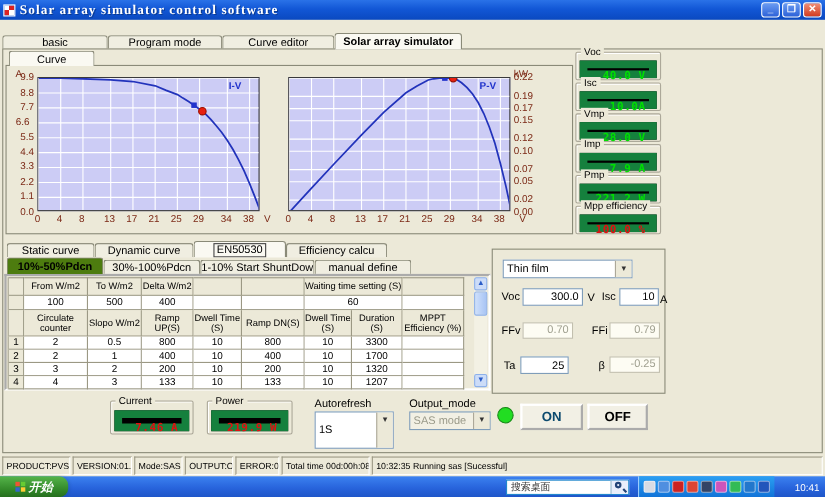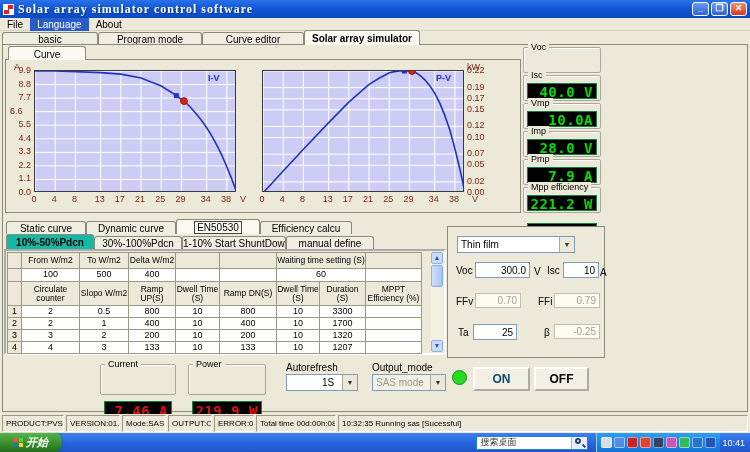--- a/index.html
+++ b/index.html
@@ -41,28 +41,28 @@
   #curve-box { position:absolute; left:5px; top:59px; width:516px; height:154px;
     border:1px solid #8a8a78; background:#ece9d8; }
   
   .chart { position:absolute; }
   .chart .lbl { position:absolute; font-size:9px; color:#7b2815; white-space:nowrap; }
   .chart .legend { position:absolute; font-size:9px; color:#2233cc; font-weight:bold; }
   
   .gbox { position:absolute; border:1px solid #aca899; border-radius:2px;
     box-shadow:1px 1px 0 #fff inset; }
   .gbox .glabel { position:absolute; top:-6px; left:4px; background:#ece9d8; padding:0 3px; font-size:9px; }
-  .lcd { position:absolute; background:#000; border:1px solid #15803d;
-    font-family:"DejaVu Sans Mono", monospace; font-weight:bold; font-size:14px;
-    text-align:right; padding:1px 3px 0 0; letter-spacing:0.5px;margin-top:28px; }
+  .lcd { position:absolute; background:#000; border:7px solid #15803d;
+    font-family:"DejaVu Sans Mono", monospace; font-weight:bold; font-size:10px;
+    text-align:right; padding:1px 3px 0 0; letter-spacing:0.5px; }
   .lcd.green { color:#00e000; } .lcd.red { color:#e01010; }
   
   #analysis-tabs { left:6px; top:219px; }
   #profile-tabs { left:6px; top:234px; }
-  #profile-tabs .tab.active { font-weight:bold; background:#14b8a6; }
+  #profile-tabs .tab.active { font-weight:bold; background:#4d7c0f; }
   .focusbox { border:1px solid #444; padding:0 2px; }
   
   #table-wrap { position:absolute; left:4px; top:249px; width:442px; height:106px;
     border:2px inset #fff; background:#ece9d8; }
   #grid { position:absolute; left:1px; top:1px; }
   .trow { display:flex; }
   .td { border-right:1px solid #9b9884; border-bottom:1px solid #9b9884;
     display:flex; align-items:center; justify-content:center; text-align:center;
     background:#fff; font-size:9px; line-height:1.05; overflow:hidden; }
   .trow .td:first-child { background:#ece9d8; }
@@ -117,42 +117,37 @@
     display:flex; align-items:center; }
   #search-box .ph { flex:1; color:#333; font-size:9px; padding-left:3px; }
   #mag-btn { width:16px; height:12px; background:#e8eefb; border-left:1px solid #9bc; position:relative; }
   .mag-glyph { position:absolute; left:3px; top:1px; width:6px; height:6px; border:2px solid #247;
     border-radius:50%; }
   .mag-glyph::after { content:""; position:absolute; left:5px; top:5px; width:4px; height:2px;
     background:#247; transform:rotate(45deg); }
   #tray { margin-left:8px; height:19px; display:flex; align-items:center; gap:2px; padding:0 4px;
     background:linear-gradient(180deg,#2a9ff2,#1173d8); border-left:1px solid #9cf; }
   .tray-ico { width:11px; height:11px; border-radius:2px; border:1px solid rgba(255,255,255,.5); }
-  #clock { color:#fff; font-size:9px; padding:0 5px 0 2px; }
+  #clock { color:#fff; font-size:9px; padding:0 5px 0 18px; }
 </style>
 </head>
 <body>
 
 <div id="screen">
 
   <div id="titlebar">
     <div id="app-icon"></div>
     <div id="title-text">Solar array simulator control software</div>
     <div id="win-buttons">
       <div class="winbtn">_</div>
       <div class="winbtn">❐</div>
       <div class="winbtn close">✕</div>
     </div>
   </div>
 
-  <div id="menubar">
-    <div class="menu-item">File</div>
-    <div class="menu-item selected">Language</div>
-    <div class="menu-item">About</div>
-  </div>
 
   <div id="main-tabs" class="tabrow">
     <div class="tab" style="width:96px">basic</div>
     <div class="tab" style="width:104px">Program mode</div>
     <div class="tab" style="width:102px">Curve editor</div>
     <div class="tab active" style="width:116px">Solar array simulator</div>
   </div>
 
   <div id="page"></div>
 
@@ -181,21 +176,21 @@
         <line x1="146.45" y1="0" x2="146.45" y2="122" stroke="#ffffff" stroke-width="1"></line>
         <line x1="171.7" y1="0" x2="171.7" y2="122" stroke="#ffffff" stroke-width="1"></line>
         <line x1="191.89999999999998" y1="0" x2="191.89999999999998" y2="122" stroke="#ffffff" stroke-width="1"></line>
         <polyline points="0.0,0.0 20.2,0.0 40.4,0.6 65.7,1.6 85.8,3.1 106.1,7.0 116.1,11.1 126.3,15.0 131.3,18.2 136.4,21.3 141.4,24.6 146.4,28.3 149.0,30.1 151.5,32.3 156.6,37.5 161.6,43.3 166.6,49.5 171.7,56.8 176.8,64.9 181.8,74.1 186.9,84.4 191.9,96.0 196.9,108.4 202.0,122.0" fill="none" stroke="#2233bb" stroke-width="1.6"></polyline>
         <rect x="138.89999999999998" y="22.146464646464636" width="5" height="5" fill="#2233cc"></rect>
         <circle cx="148.97500000000002" cy="30.068686868686868" r="3.4" fill="#e82010" stroke="#991000"></circle>
       </svg>
       <div class="lbl" style="left:0;top:3px;width:21px;text-align:right">9.9</div>
       <div class="lbl" style="left:0;top:16.555555555555543px;width:21px;text-align:right">8.8</div>
       <div class="lbl" style="left:0;top:30.111111111111114px;width:21px;text-align:right">7.7</div>
-      <div class="lbl" style="left:0;top:43.66666666666667px;width:21px;text-align:left">6.6</div>
+      <div class="lbl" style="left:0;top:43.66666666666667px;width:21px;text-align:center">6.6</div>
       <div class="lbl" style="left:0;top:57.222222222222214px;width:21px;text-align:right">5.5</div>
       <div class="lbl" style="left:0;top:70.77777777777777px;width:21px;text-align:right">4.4</div>
       <div class="lbl" style="left:0;top:84.33333333333334px;width:21px;text-align:right">3.3</div>
       <div class="lbl" style="left:0;top:97.88888888888889px;width:21px;text-align:right">2.2</div>
       <div class="lbl" style="left:0;top:111.44444444444444px;width:21px;text-align:right">1.1</div>
       <div class="lbl" style="left:0;top:125px;width:21px;text-align:right">0.0</div>
       <div class="lbl" style="left:16px;top:132px;width:16px;text-align:center">0</div>
       <div class="lbl" style="left:36.2px;top:132px;width:16px;text-align:center">4</div>
       <div class="lbl" style="left:56.400000000000006px;top:132px;width:16px;text-align:center">8</div>
       <div class="lbl" style="left:81.65px;top:132px;width:16px;text-align:center">13</div>
@@ -412,21 +407,21 @@
   <div class="gbox" style="left:100px; top:364px; width:76px; height:31px;">
     <div class="glabel">Current</div>
     <div class="lcd red" style="left:3px; top:8px; width:68px; height:19px; line-height:17px;">7.46 A</div>
   </div>
   <div class="gbox" style="left:188px; top:364px; width:78px; height:31px;">
     <div class="glabel">Power</div>
     <div class="lcd red" style="left:3px; top:8px; width:70px; height:19px; line-height:17px;">219.9 W</div>
   </div>
 
   <div class="ctl-label" style="left:286px; top:362px;">Autorefresh</div>
-  <div class="combo" style="left:286px; top:374px; width:72px; height:17px;padding-left:32px;">
+  <div class="combo" style="left:286px; top:374px; width:72px; height:34px;">
     <span class="cval">1S</span>
     <span class="carrow">▼</span>
   </div>
   <div class="ctl-label" style="left:372px; top:362px;">Output_mode</div>
   <div class="combo disabled" style="left:372px; top:374px; width:74px; height:17px;">
     <span class="cval">SAS mode</span>
     <span class="carrow">▼</span>
   </div>
 
   <div id="indicator" style="background: rgb(34, 221, 34);"></div>

